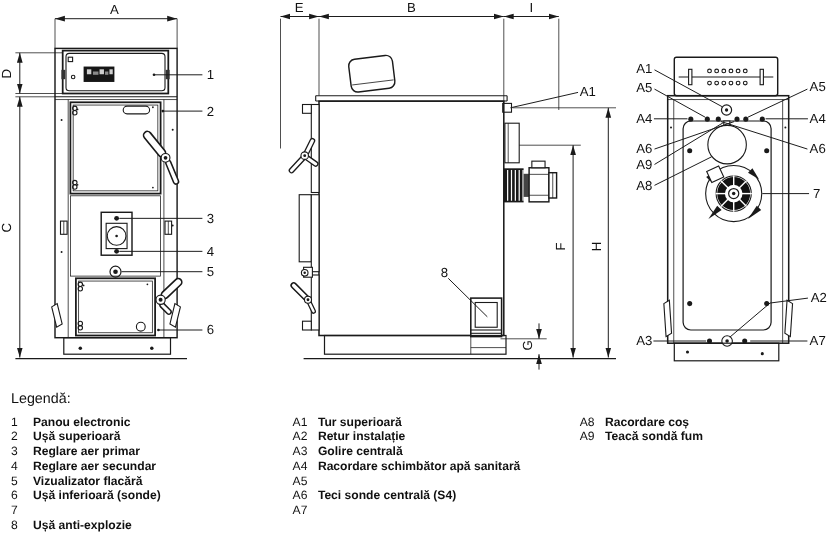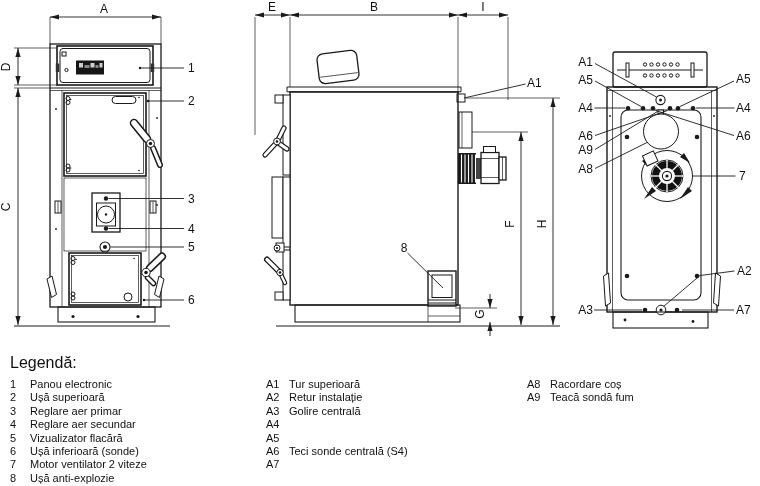--- a/index.html
+++ b/index.html
@@ -10,26 +10,26 @@
   .callbl{font-size:12px;}
   .ln{stroke:#1a1a1a;fill:none;stroke-width:1;}
   .b13{stroke-width:1.3}.b14{stroke-width:1.4}.b16{stroke-width:1.6}.b11{stroke-width:1.1}
   .thin{stroke:#1a1a1a;fill:none;stroke-width:0.7;}
   .dim{stroke:#1a1a1a;fill:none;stroke-width:0.9;}
   .lead{stroke:#1a1a1a;fill:none;stroke-width:0.9;}
   .dk{fill:#1a1a1a;stroke:none;}
   .wf{fill:#ffffff;}
   .rodB{stroke:#1a1a1a;stroke-linecap:round;fill:none;}
   .rodW{stroke:#ffffff;stroke-linecap:round;fill:none;}
-  .legend-title{position:absolute;left:10px;top:354px;font-size:16px;}
+  .legend-title{position:absolute;left:10px;top:354px;font-size:13px;}
   .lcol{position:absolute;top:378px;font-size:11px;line-height:13.4px;}
   .lrow{display:flex;}
   .lid{flex:0 0 20px;}
   .lcol2 .lid,.lcol3 .lid{flex:0 0 23px;}
-  .ltx{white-space:nowrap;}
+  .ltx{white-space:nowrap;font-weight:bold;}
 </style>
 </head>
 <body>
 
 <div id="stage">
 
 <svg width="760" height="350" viewBox="0 0 760 350">
   <defs>
     <marker id="ar" markerUnits="userSpaceOnUse" markerWidth="9" markerHeight="6" viewBox="0 0 9 6" refX="9" refY="3" orient="auto-start-reverse">
       <path d="M9,3 L0,0.4 L0,5.6 Z" fill="#1a1a1a"></path>
@@ -407,21 +407,20 @@
   <div class="lrow">
         <span class="lid">5</span>
         <span class="ltx">Vizualizator flacără</span>
       </div>
   <div class="lrow">
         <span class="lid">6</span>
         <span class="ltx">Ușă inferioară (sonde)</span>
       </div>
   <div class="lrow">
         <span class="lid">7</span>
-        <span class="ltx">Motor ventilator 2 viteze</span>
       </div>
   <div class="lrow">
         <span class="lid">8</span>
         <span class="ltx">Ușă anti-explozie</span>
       </div>
 </div>
 
 <div class="lcol lcol2" style="left:266px">
   <div class="lrow">
         <span class="lid">A1</span>
@@ -430,20 +429,21 @@
   <div class="lrow">
         <span class="lid">A2</span>
         <span class="ltx">Retur instalație</span>
       </div>
   <div class="lrow">
         <span class="lid">A3</span>
         <span class="ltx">Golire centrală</span>
       </div>
   <div class="lrow">
         <span class="lid">A4</span>
+        <span class="ltx">Racordare schimbător apă sanitară</span>
       </div>
   <div class="lrow">
         <span class="lid">A5</span>
       </div>
   <div class="lrow">
         <span class="lid">A6</span>
         <span class="ltx">Teci sonde centrală (S4)</span>
       </div>
   <div class="lrow">
         <span class="lid">A7</span>

